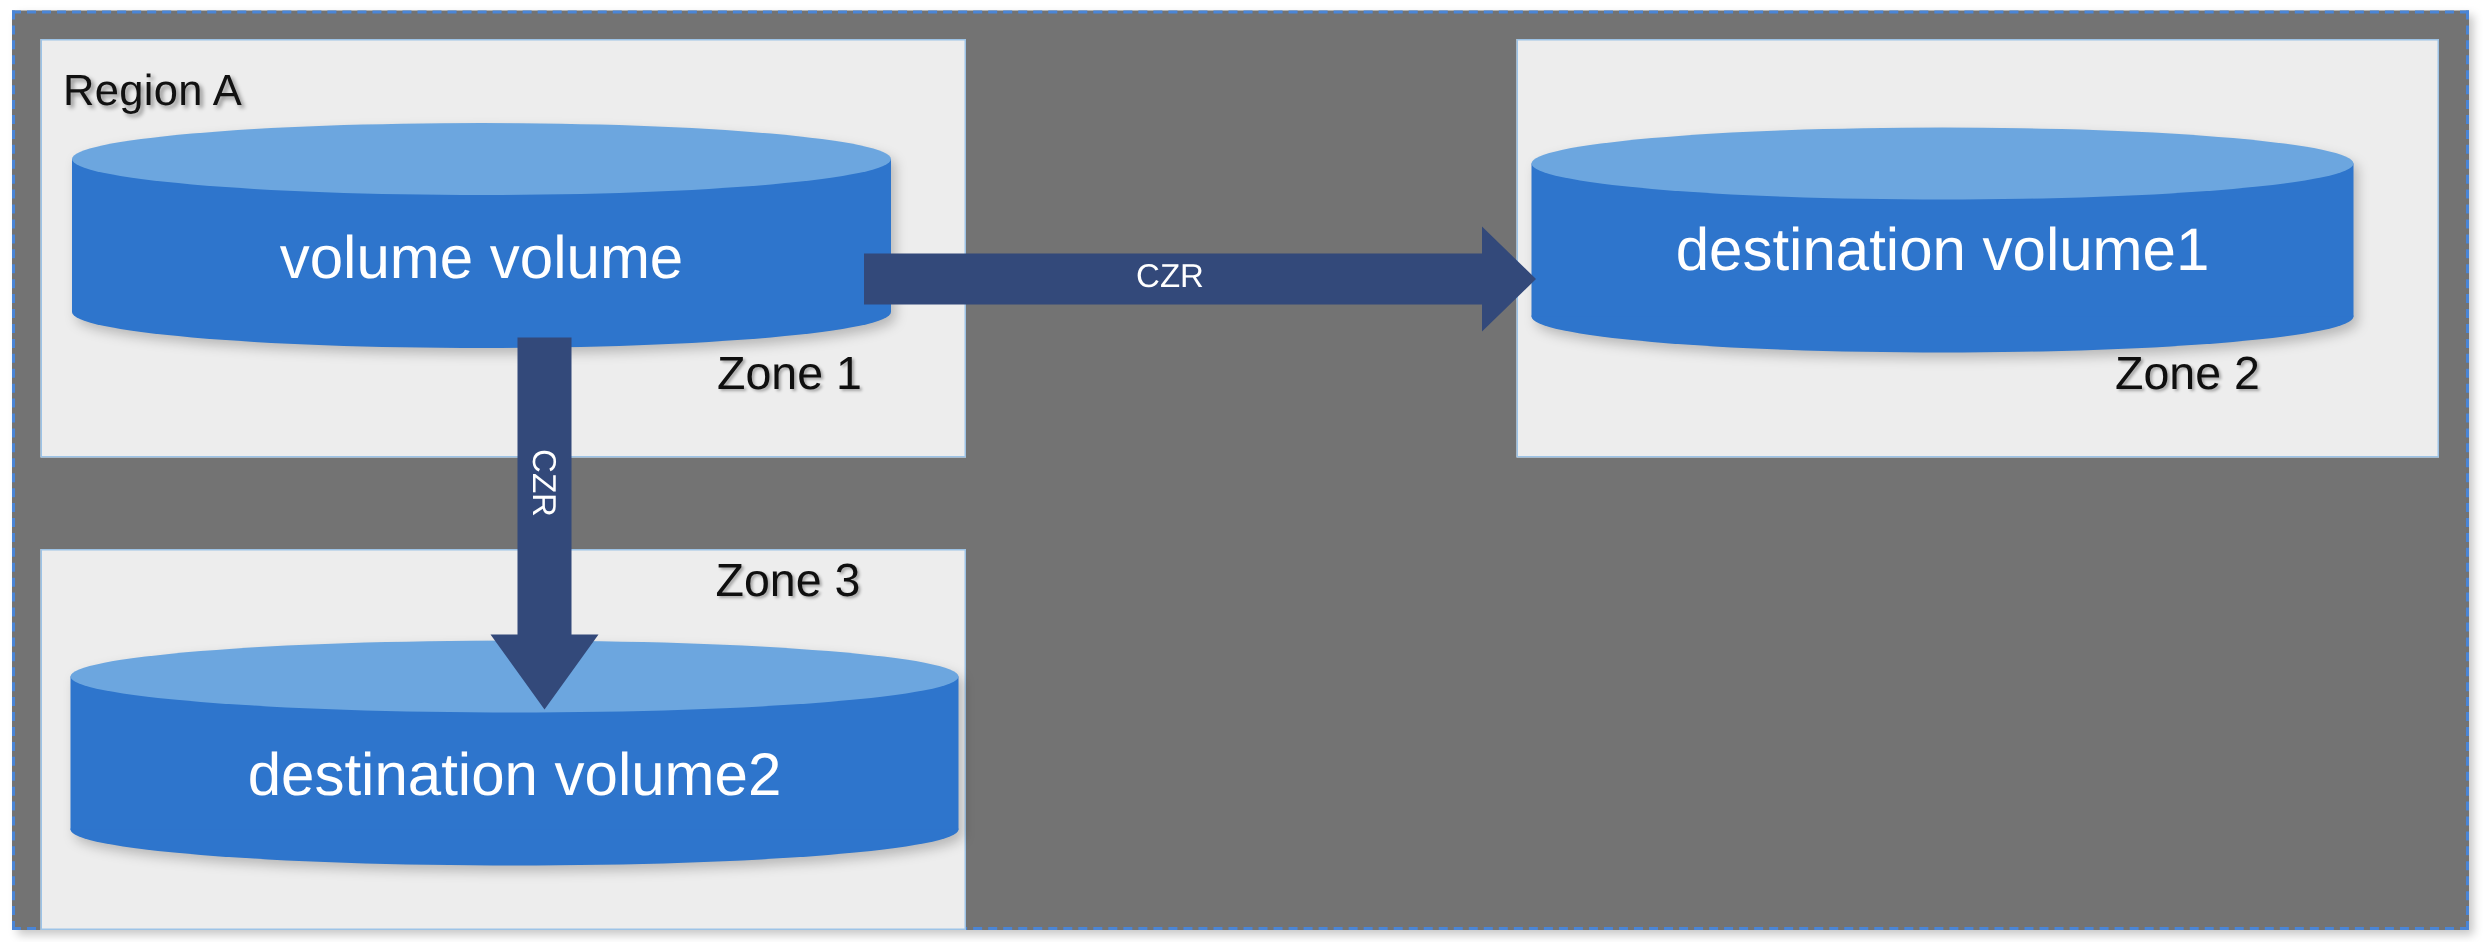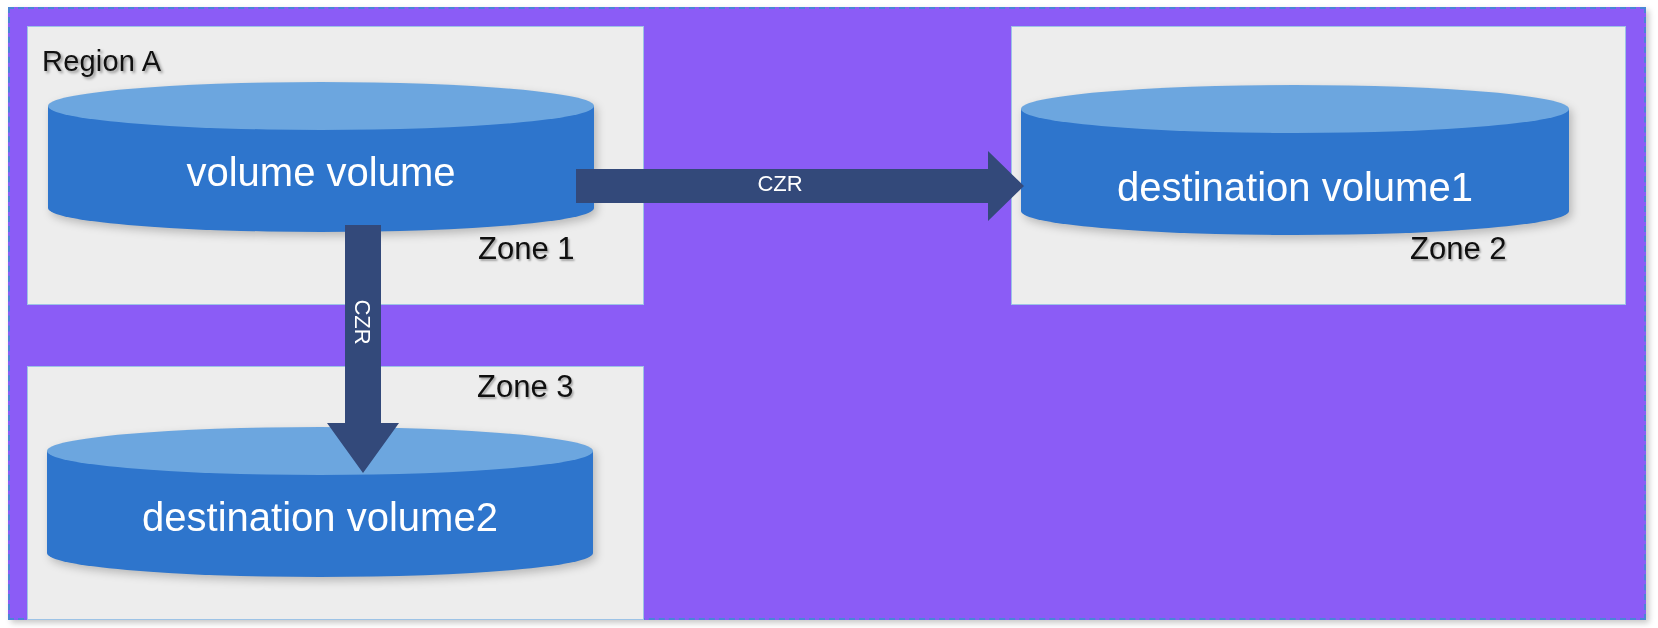--- a/index.html
+++ b/index.html
@@ -17,21 +17,21 @@
   }
 
   
   .region-box {
     position: absolute;
     left: 8px;
     top: 7px;
     width: 1638px;
     height: 613px;
     border: 2px dashed #4A85D6;
-    background: #8b5cf6;
+    background: #737373;
     box-sizing: border-box;
     box-shadow: 3px 3px 6px rgba(0,0,0,0.22);
     text-decoration: underline;
   }
 
   .region-label {
     position: absolute;
     left: 32px;
     top: 36px;
     font-size: 29px;
@@ -106,24 +106,24 @@
   #cyl-source .cyl-body   { top: 24px; height: 102px; }
   #cyl-source .cyl-bottom { top: 102px; height: 48px; }
   #cyl-source .cyl-label  { top: 68px; }
 
   
   #cyl-dest1 { left: 1011px; top: 76px; width: 548px; height: 150px;
                filter: drop-shadow(3px 4px 4px rgba(0,0,0,0.22)); }
   #cyl-dest1 .cyl-top    { height: 48px; }
   #cyl-dest1 .cyl-body   { top: 24px; height: 102px; }
   #cyl-dest1 .cyl-bottom { top: 102px; height: 48px; }
-  #cyl-dest1 .cyl-label  { top: 80px; }
-
-  
-  #cyl-dest2 { left: 37px; top: 418px; width: 546px; height: 150px;
+  #cyl-dest1 .cyl-label  { top: 60px; }
+
+  
+  #cyl-dest2 { left: 37px; top: 418px; width: 592px; height: 150px;
                filter: drop-shadow(3px 4px 4px rgba(0,0,0,0.22)); }
   #cyl-dest2 .cyl-top    { height: 48px; }
   #cyl-dest2 .cyl-body   { top: 24px; height: 102px; }
   #cyl-dest2 .cyl-bottom { top: 102px; height: 48px; }
   #cyl-dest2 .cyl-label  { top: 68px; }
 
   
   .arrow-h {
     position: absolute;
     left: 566px;

